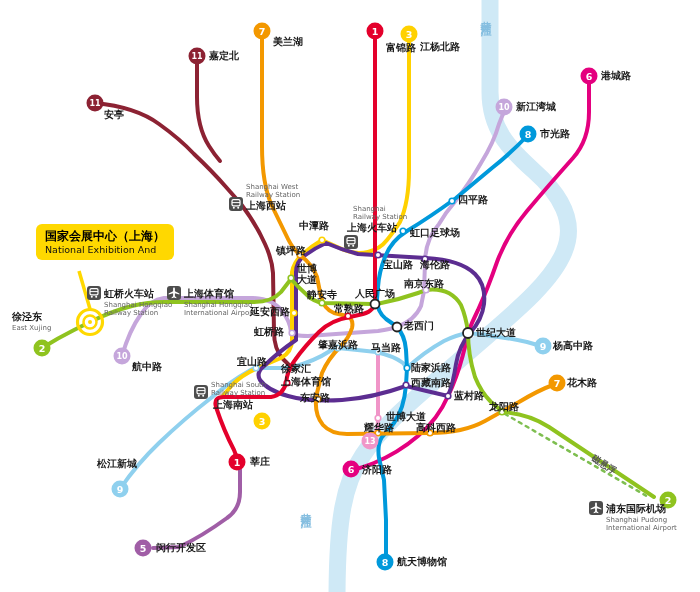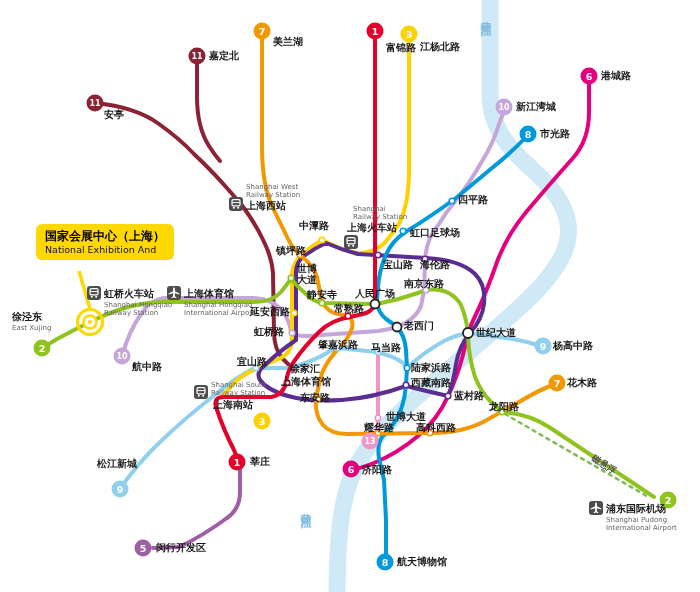--- a/index.html
+++ b/index.html
@@ -215,21 +215,21 @@
 <div class="lbl" style="left:404px;top:320px">老西门</div>
 <div class="lbl" style="left:476px;top:327px">世纪大道</div>
 <div class="lbl" style="left:254px;top:326px">虹桥路</div>
 <div class="lbl" style="left:553px;top:340px">杨高中路</div>
 <div class="lbl" style="left:318px;top:339px">肇嘉浜路</div>
 <div class="lbl" style="left:371px;top:342px">马当路</div>
 <div class="lbl" style="left:411px;top:362px">陆家浜路</div>
 <div class="lbl" style="left:411px;top:377px">西藏南路</div>
 <div class="lbl" style="left:454px;top:390px">蓝村路</div>
 <div class="lbl" style="left:237px;top:356px">宜山路</div>
-<div class="lbl" style="left:290px;top:363px">徐家汇</div>
+<div class="lbl" style="left:281px;top:363px">徐家汇</div>
 <div class="lbl" style="left:281px;top:376px">上海体育馆</div>
 <div class="lbl" style="left:300px;top:392px">东安路</div>
 <div class="lbl" style="left:489px;top:401px">龙阳路</div>
 <div class="lbl" style="left:567px;top:377px">花木路</div>
 <div class="lbl" style="left:386px;top:411px">世博大道</div>
 <div class="lbl" style="left:364px;top:422px">耀华路</div>
 <div class="lbl" style="left:416px;top:422px">高科西路</div>
 <div class="lbl" style="left:132px;top:361px">航中路</div>
 <div class="lbl" style="left:12px;top:311px">徐泾东</div>
 <div class="sub" style="left:12px;top:324px">East Xujing</div>

